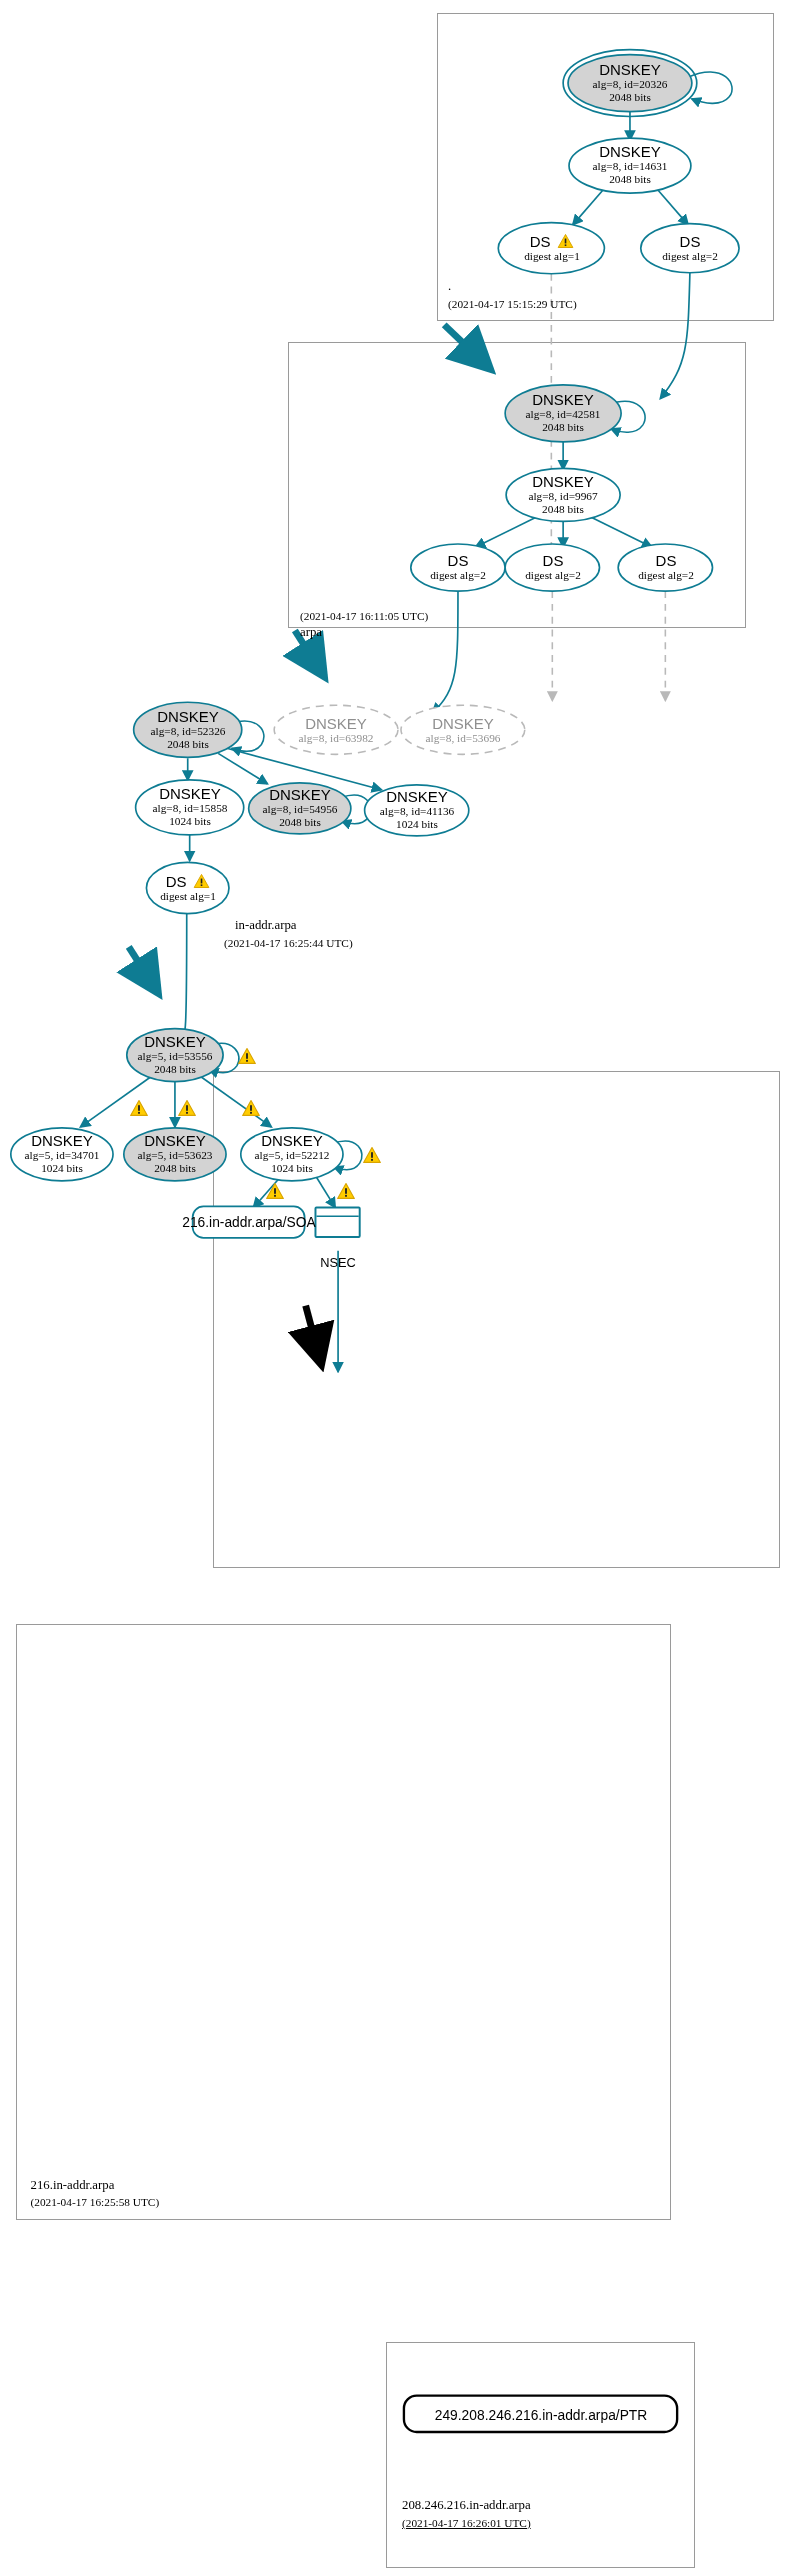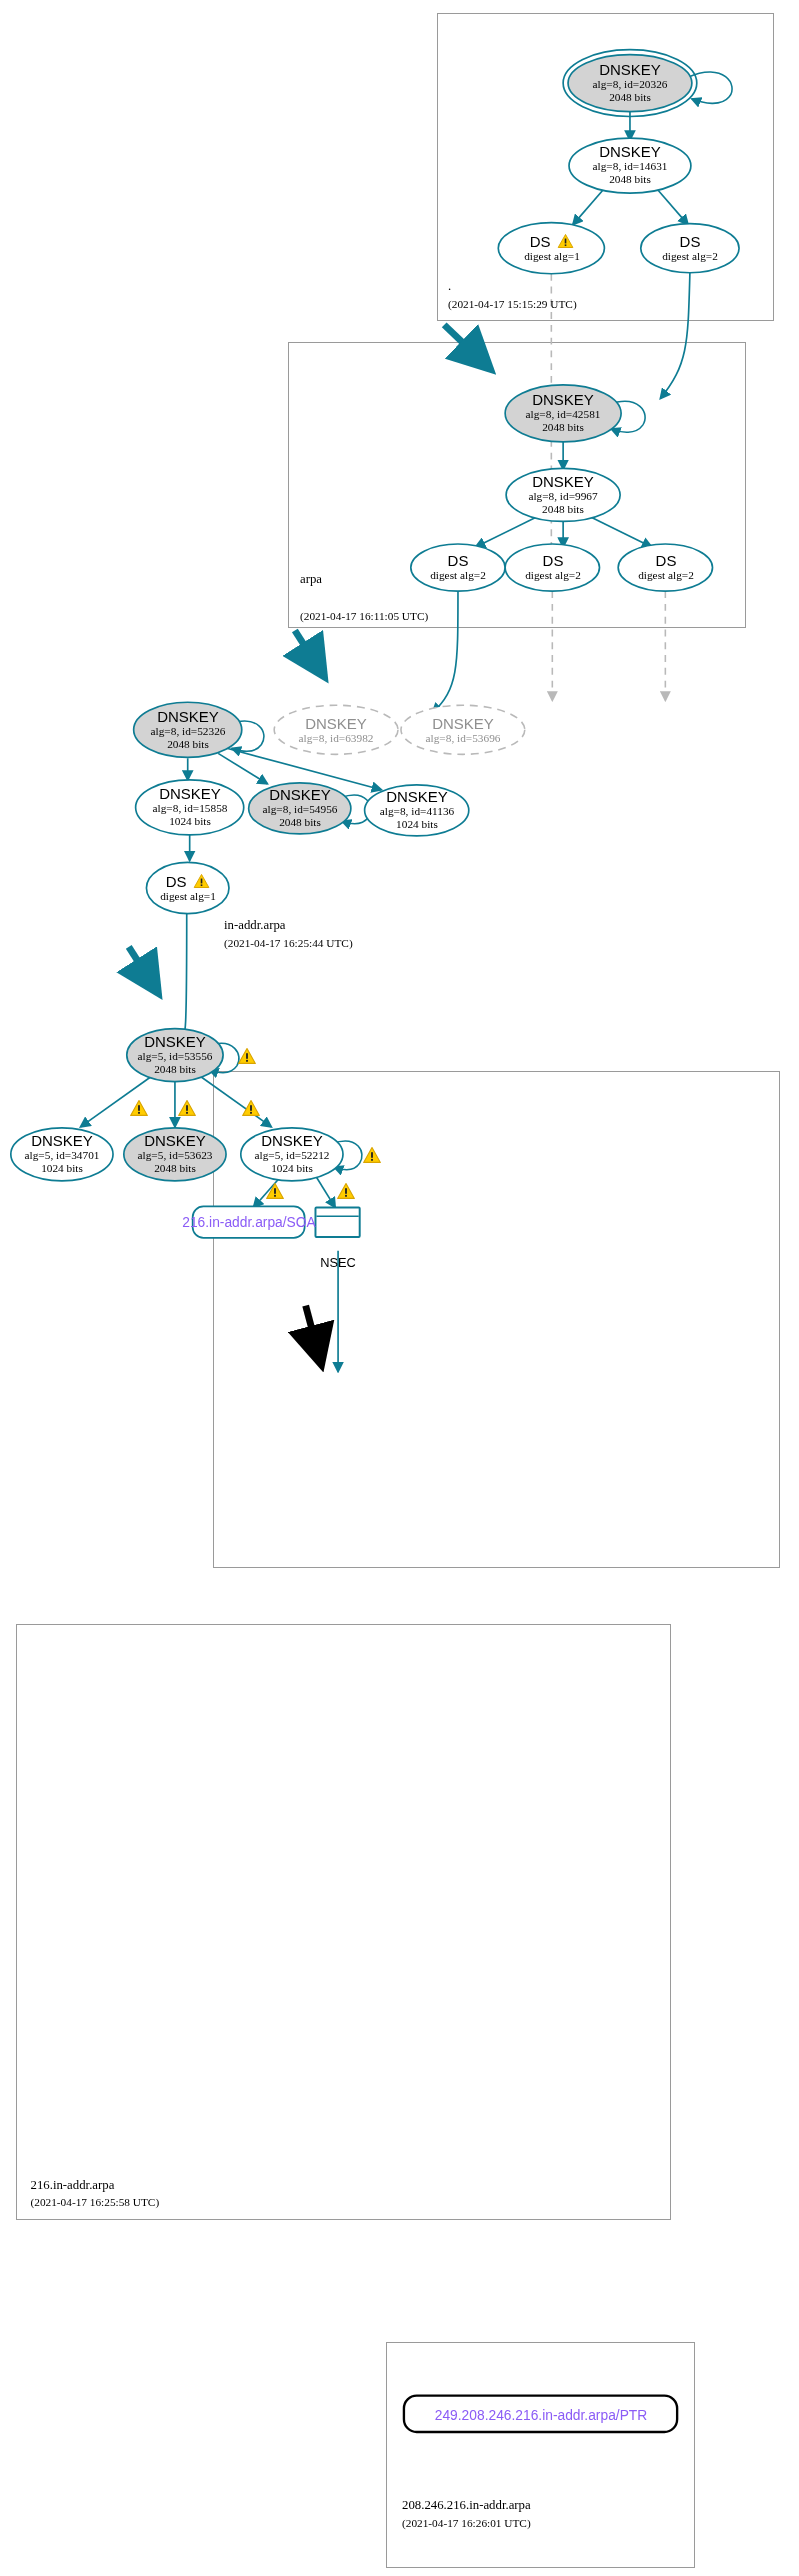--- a/index.html
+++ b/index.html
@@ -66,21 +66,21 @@
     font-size: 11.3px;
     color: #000;
     line-height: 1.15;
   }
   .rr-sub.dim { color: #8f8f8f; }
   .rrset-text {
     position: absolute;
     transform: translate(-50%, -50%);
     font-family: "Liberation Sans", sans-serif;
     font-size: 13.8px;
-    color: #8b5cf6;
+    color: #000000;
     white-space: nowrap;
     text-align: center;
   }
   .nsec-text {
     position: absolute;
     transform: translate(-50%, -50%);
     font-family: "Liberation Sans", sans-serif;
     font-size: 12.8px;
     color: #000;
     white-space: nowrap;
@@ -290,21 +290,21 @@
   </div>
   <div class="node-text" style="left:553px; top:567px;">
     <div class="rr-title">DS</div>
     <div class="rr-sub">digest alg=2</div>
   </div>
   <div class="node-text" style="left:666px; top:567px;">
     <div class="rr-title">DS</div>
     <div class="rr-sub">digest alg=2</div>
   </div>
 
-  <div class="zone-label zone-name" style="left:300px; top:572px;">arpa</div>
+  <div class="zone-label zone-name" style="left:300px; top:625px;">arpa</div>
   <div class="zone-label zone-time" style="left:300px; top:610px;">(2021-04-17 16:11:05 UTC)</div>
 
   <div class="node-text" style="left:188px; top:730px;">
     <div class="rr-title">DNSKEY</div>
     <div class="rr-sub">alg=8, id=52326</div>
     <div class="rr-sub">2048 bits</div>
   </div>
 
   <div class="node-text" style="left:336px; top:730px;">
     <div class="rr-title dim">DNSKEY</div>
@@ -339,21 +339,21 @@
       <span>DS</span>
       <svg class="warn inline" viewBox="0 0 20 18">
         <path d="M10 1 L19 17 L1 17 Z" fill="#ffcc00" stroke="#d9a400" stroke-width="1.2" stroke-linejoin="round"></path>
         <rect x="9" y="6" width="2" height="6" fill="#222"></rect>
         <rect x="9" y="13.2" width="2" height="2" fill="#222"></rect>
       </svg>
     </div>
     <div class="rr-sub">digest alg=1</div>
   </div>
 
-  <div class="zone-label zone-name" style="left:224px; top:918px;">in-addr.arpa</div>
+  <div class="zone-label zone-name" style="left:235px; top:918px;">in-addr.arpa</div>
   <div class="zone-label zone-time" style="left:224px; top:937px;">(2021-04-17 16:25:44 UTC)</div>
 
   <div class="node-text" style="left:175px; top:1055px;">
     <div class="rr-title">DNSKEY</div>
     <div class="rr-sub">alg=5, id=53556</div>
     <div class="rr-sub">2048 bits</div>
   </div>
   <svg class="warn" viewBox="0 0 20 18" style="left:247px; top:1056px; width:18.7px; height:16.7px;">
     <path d="M10 1 L19 17 L1 17 Z" fill="#ffcc00" stroke="#d9a400" stroke-width="1.2" stroke-linejoin="round"></path>
     <rect x="9" y="6" width="2" height="6" fill="#222"></rect>
@@ -412,16 +412,16 @@
 
   <div class="rrset-text" style="left:249px; top:1222px;">216.in-addr.arpa/SOA</div>
   <div class="nsec-text" style="left:338px; top:1262px;">NSEC</div>
 
   <div class="zone-label zone-name" style="left:30.5px; top:2178px;">216.in-addr.arpa</div>
   <div class="zone-label zone-time" style="left:30.5px; top:2196px;">(2021-04-17 16:25:58 UTC)</div>
 
   <div class="rrset-text" style="left:541px; top:2415px;">249.208.246.216.in-addr.arpa/PTR</div>
 
   <div class="zone-label zone-name" style="left:402px; top:2498px;">208.246.216.in-addr.arpa</div>
-  <div class="zone-label zone-time" style="left:402px; top:2517px;">(2021-04-17 16:26:01 UTC)</div>
+  <div class="zone-label zone-time" style="left:402px; top:2517px;text-decoration:underline;">(2021-04-17 16:26:01 UTC)</div>
 
 </div>
 
 
 </body></html>

